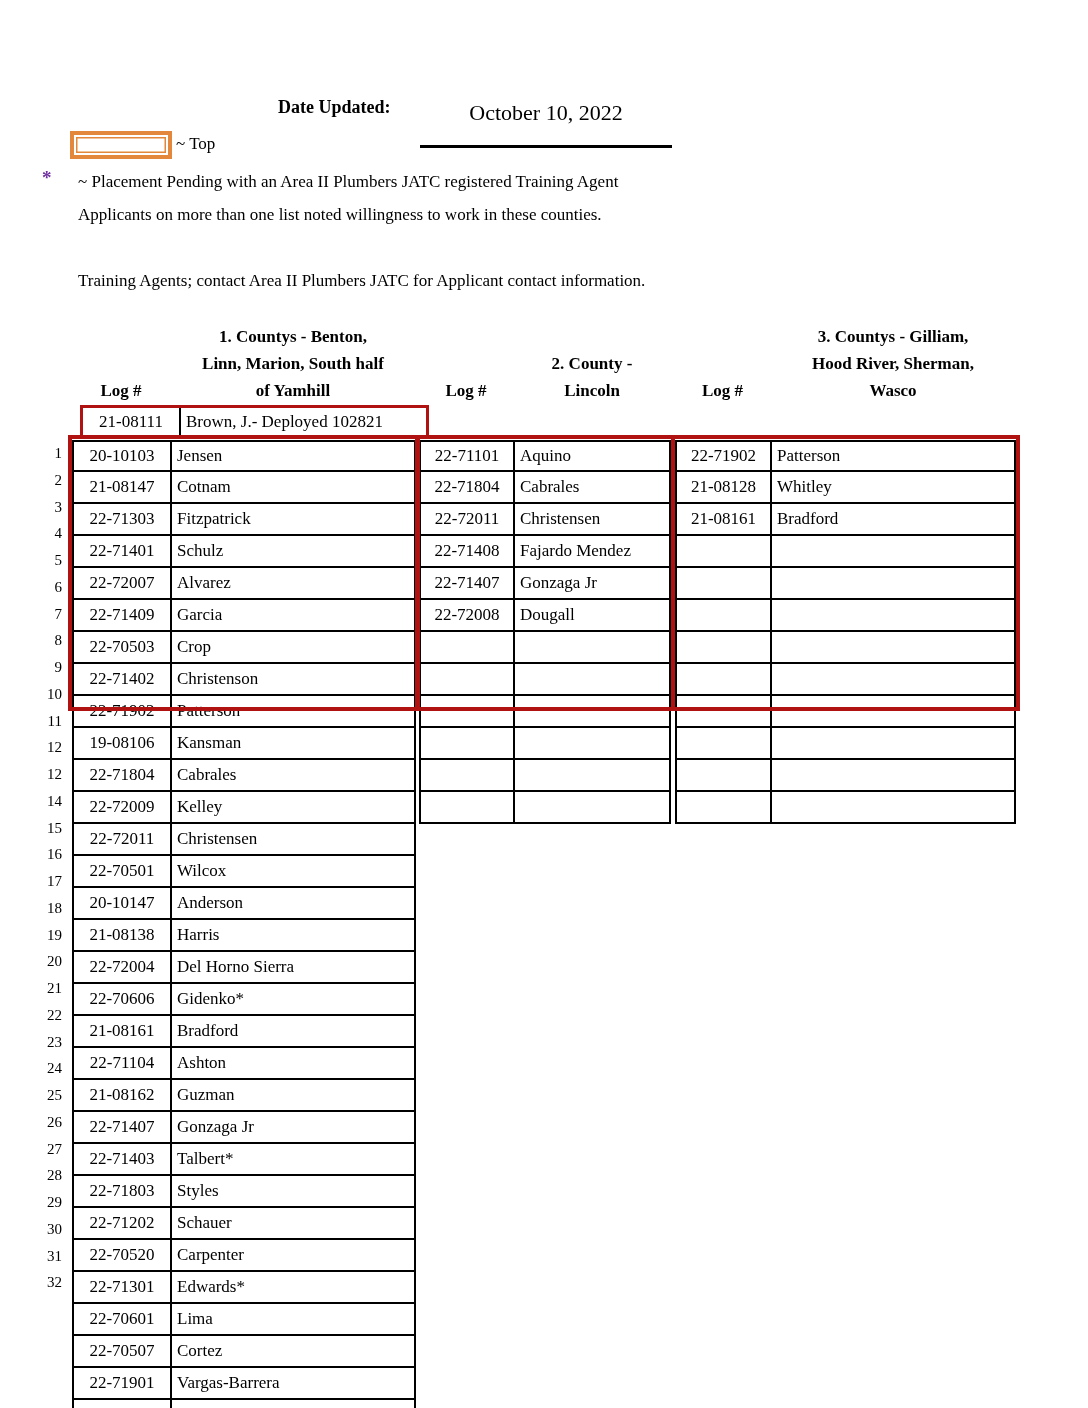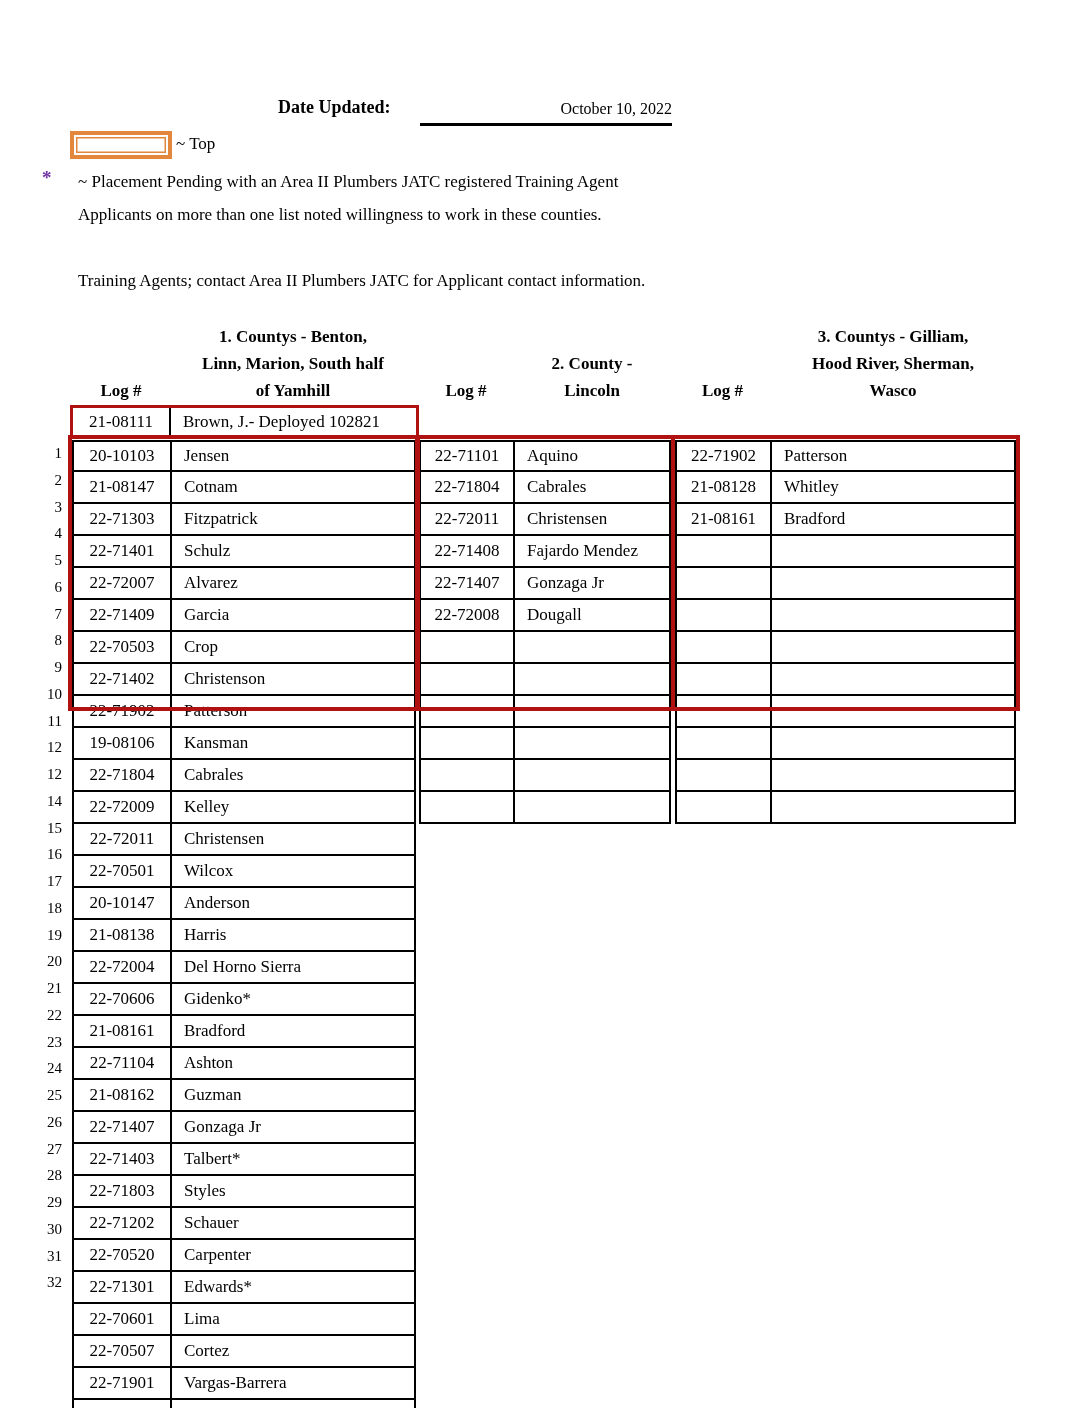--- a/index.html
+++ b/index.html
@@ -2,58 +2,58 @@
 <html style="--highlight-red: #B01111; --legend-orange: #E2873C; --asterisk-purple: #7030A0;"><head>
 <meta charset="utf-8">
 <style>
   html,body{margin:0;padding:0;background:#fff;}
   .page{position:relative;width:1088px;height:1408px;background:#fff;
         font-family:"Liberation Serif","DejaVu Serif",serif;color:#000;overflow:hidden;}
   .abs{position:absolute;}
 
   
   .date-label{left:278px;top:97px;font-weight:bold;font-size:18px;}
-  .date-value{left:420px;top:100px;width:252px;text-align:right;font-size:16px;
-              border-bottom:3px solid #000;padding-bottom:5px;}
+  .date-value{left:420px;top:100px;width:252px;text-align:center;font-size:22px;
+              border-bottom:3px solid #000;padding-bottom:19px;}
   .top-box{left:70px;top:131px;width:94px;height:20px;
            border:4px solid var(--legend-orange,#E2873C);
            box-shadow:inset 0 0 0 2px #fff,inset 0 0 0 3.5px var(--legend-orange,#E2873C);}
   .top-label{left:176px;top:134px;font-size:17px;}
   .asterisk{left:42px;top:167px;color:var(--asterisk-purple,#7030A0);font-size:19px;font-weight:bold;}
   .note{left:78px;font-size:17px;white-space:nowrap;text-align:center;}
   .n1{top:172px;} .n2{top:205px;} .n3{top:238px;} .n4{top:271px;}
   .n3 i{font-weight:bold;}
   .n3 .sans{font-family:"Liberation Sans","DejaVu Sans",sans-serif;font-size:15px;font-weight:600;}
 
   
   .hdr{font-weight:bold;font-size:17px;line-height:27px;text-align:center;white-space:pre-line;}
   .h-log1{left:72px;top:377px;width:98px;}
   .h-reg1{left:170px;top:323px;width:246px;}
   .h-log2{left:419px;top:377px;width:94px;}
   .h-reg2{left:513px;top:350px;width:158px;}
   .h-log3{left:675px;top:377px;width:95px;}
   .h-reg3{left:770px;top:323px;width:246px;}
 
   
-  .deployed-row{left:70px;top:405px;width:349px;height:33px;display:flex;box-sizing:border-box;
+  .deployed-row{left:80px;top:405px;width:349px;height:33px;display:flex;box-sizing:border-box;
                 border:3px solid var(--highlight-red,#B01111);}
   .deployed-row .log{width:96px;border-right:2px solid #000;font-size:17px;}
   .deployed-row .name{flex:1;font-size:14.5px;}
 
   
   .rows{display:block;}
   .g1{left:72px;top:440px;width:344px;}
   .g2{left:419px;top:440px;width:252px;}
   .g3{left:675px;top:440px;width:341px;}
   .trow{height:32px;display:flex;box-sizing:border-box;background:#fff;
         border:2px solid #000;border-top:none;}
   .rows .trow:first-child{border-top:2px solid #000;}
   .cell{display:flex;align-items:center;overflow:hidden;}
   .cell.log{justify-content:center;text-align:center;border-right:2px solid #000;font-size:17px;}
-  .cell.name{flex:1;padding-left:12px;font-size:17px;}
+  .cell.name{flex:1;padding-left:5px;font-size:17px;}
   .g1 .cell.log{width:96px;}
   .g2 .cell.log{width:92px;}
   .g3 .cell.log{width:93px;}
 
   
   #row-numbers{left:0;top:440px;width:62px;}
   .rownum{height:26.75px;line-height:26.75px;text-align:right;font-size:15px;}
 
   
   .redbox{box-sizing:border-box;border:4px solid var(--highlight-red,#B01111);pointer-events:none;}

